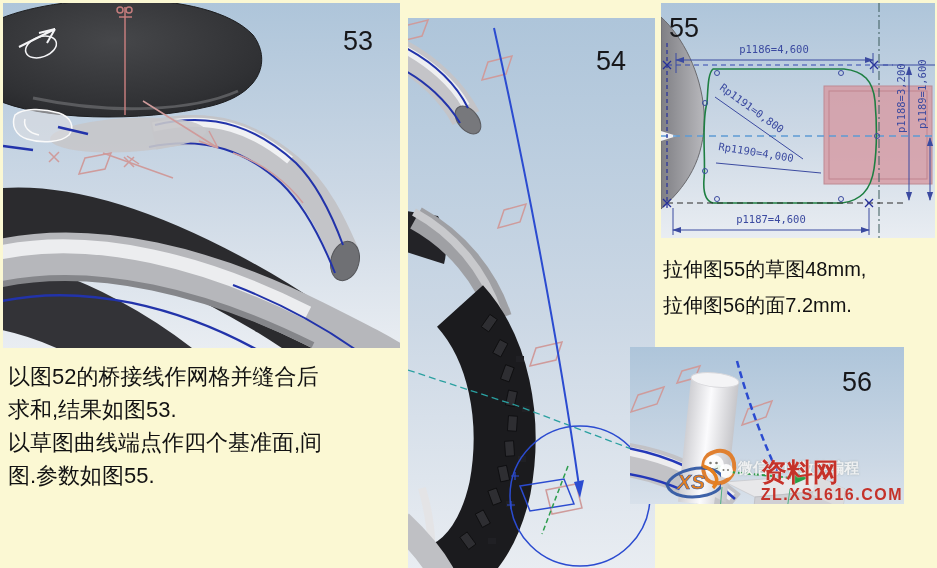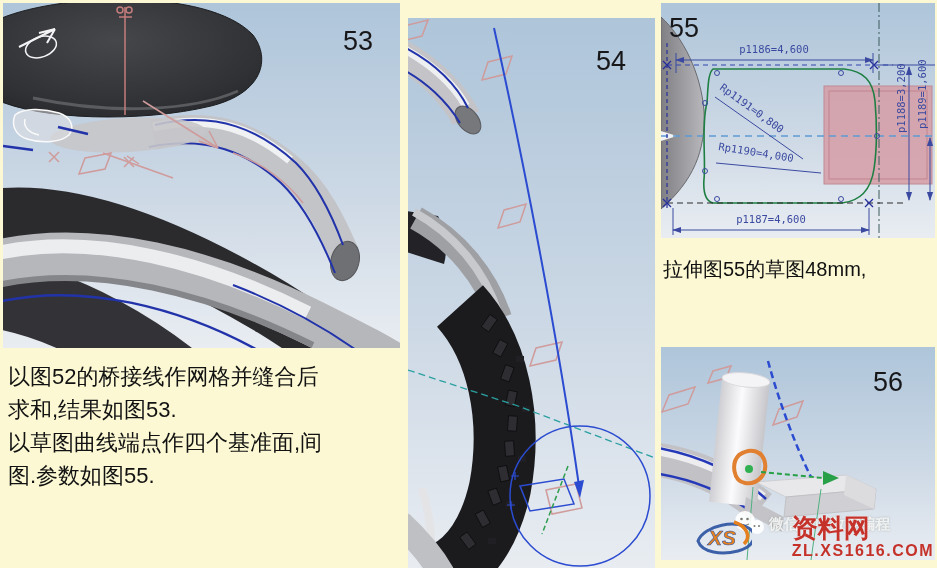--- a/index.html
+++ b/index.html
@@ -3,21 +3,21 @@
 <meta charset="utf-8">
 <style>
   html,body{margin:0;padding:0;}
   body{font-family:"Liberation Sans",sans-serif;background:#fbf8d3;}
   .stage{position:relative;width:937px;height:568px;background:#fbf8d3;overflow:hidden;}
   .panel{position:absolute;overflow:hidden;}
   .panel svg{display:block;}
   #panel53{left:3px;top:3px;width:397px;height:345px;}
   #panel54{left:408px;top:18px;width:247px;height:554px;}
   #panel55{left:661px;top:3px;width:274px;height:235px;}
-  #panel56{left:661px;top:347px;width:274px;height:213px;}
+  #panel56{left:630px;top:347px;width:274px;height:157px;}
   .notes-left{position:absolute;left:8px;top:360px;width:400px;color:#121212;
     font-size:22px;line-height:33px;letter-spacing:0px;}
   .notes-right{position:absolute;left:663px;top:251px;width:272px;color:#121212;
     font-size:20px;line-height:36px;}
   .fig-num{font-family:"Liberation Sans",sans-serif;fill:#17171a;font-size:27px;}
   .dimtxt{font-family:"DejaVu Sans Mono",monospace;font-size:10.5px;fill:#3b4aa0;}
   
   .wm-wechat{position:absolute;left:72px;bottom:22px;display:flex;align-items:center;gap:2px;
     color:rgba(250,250,250,.85);font-size:15px;font-weight:bold;text-shadow:0 0 2px rgba(120,130,120,.5);}
   .wm-logo{position:absolute;right:1px;bottom:1px;display:flex;align-items:flex-end;}
@@ -347,15 +347,16 @@
 
   <div class="notes-left">
     <div>以图52的桥接线作网格并缝合后</div>
     <div>求和,结果如图53.</div>
     <div>以草图曲线端点作四个基准面,间</div>
     <div>图.参数如图55.</div>
   </div>
 
   <div class="notes-right">
     <div>拉伸图55的草图48mm,</div>
+    <div>拉伸图56的面7.2mm.</div>
   </div>
 
 </div>
 
 </body></html>

